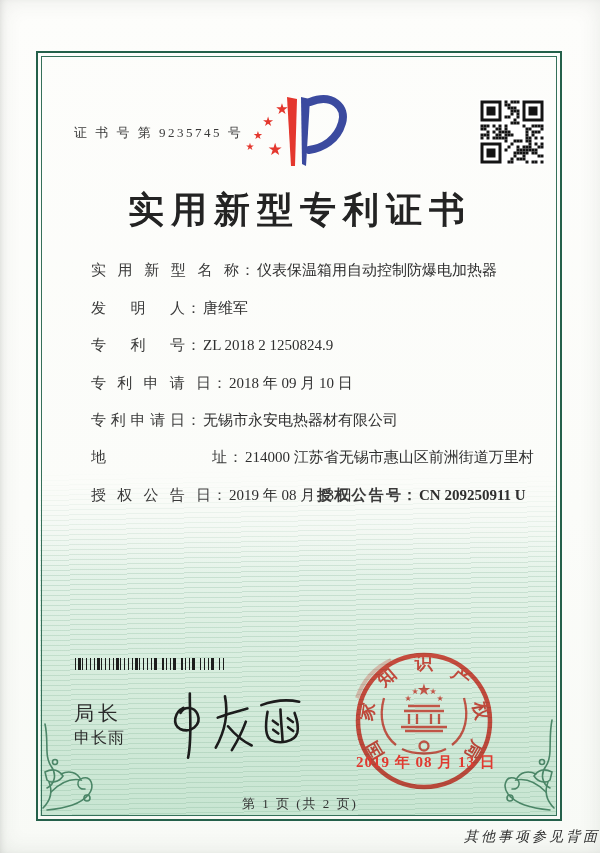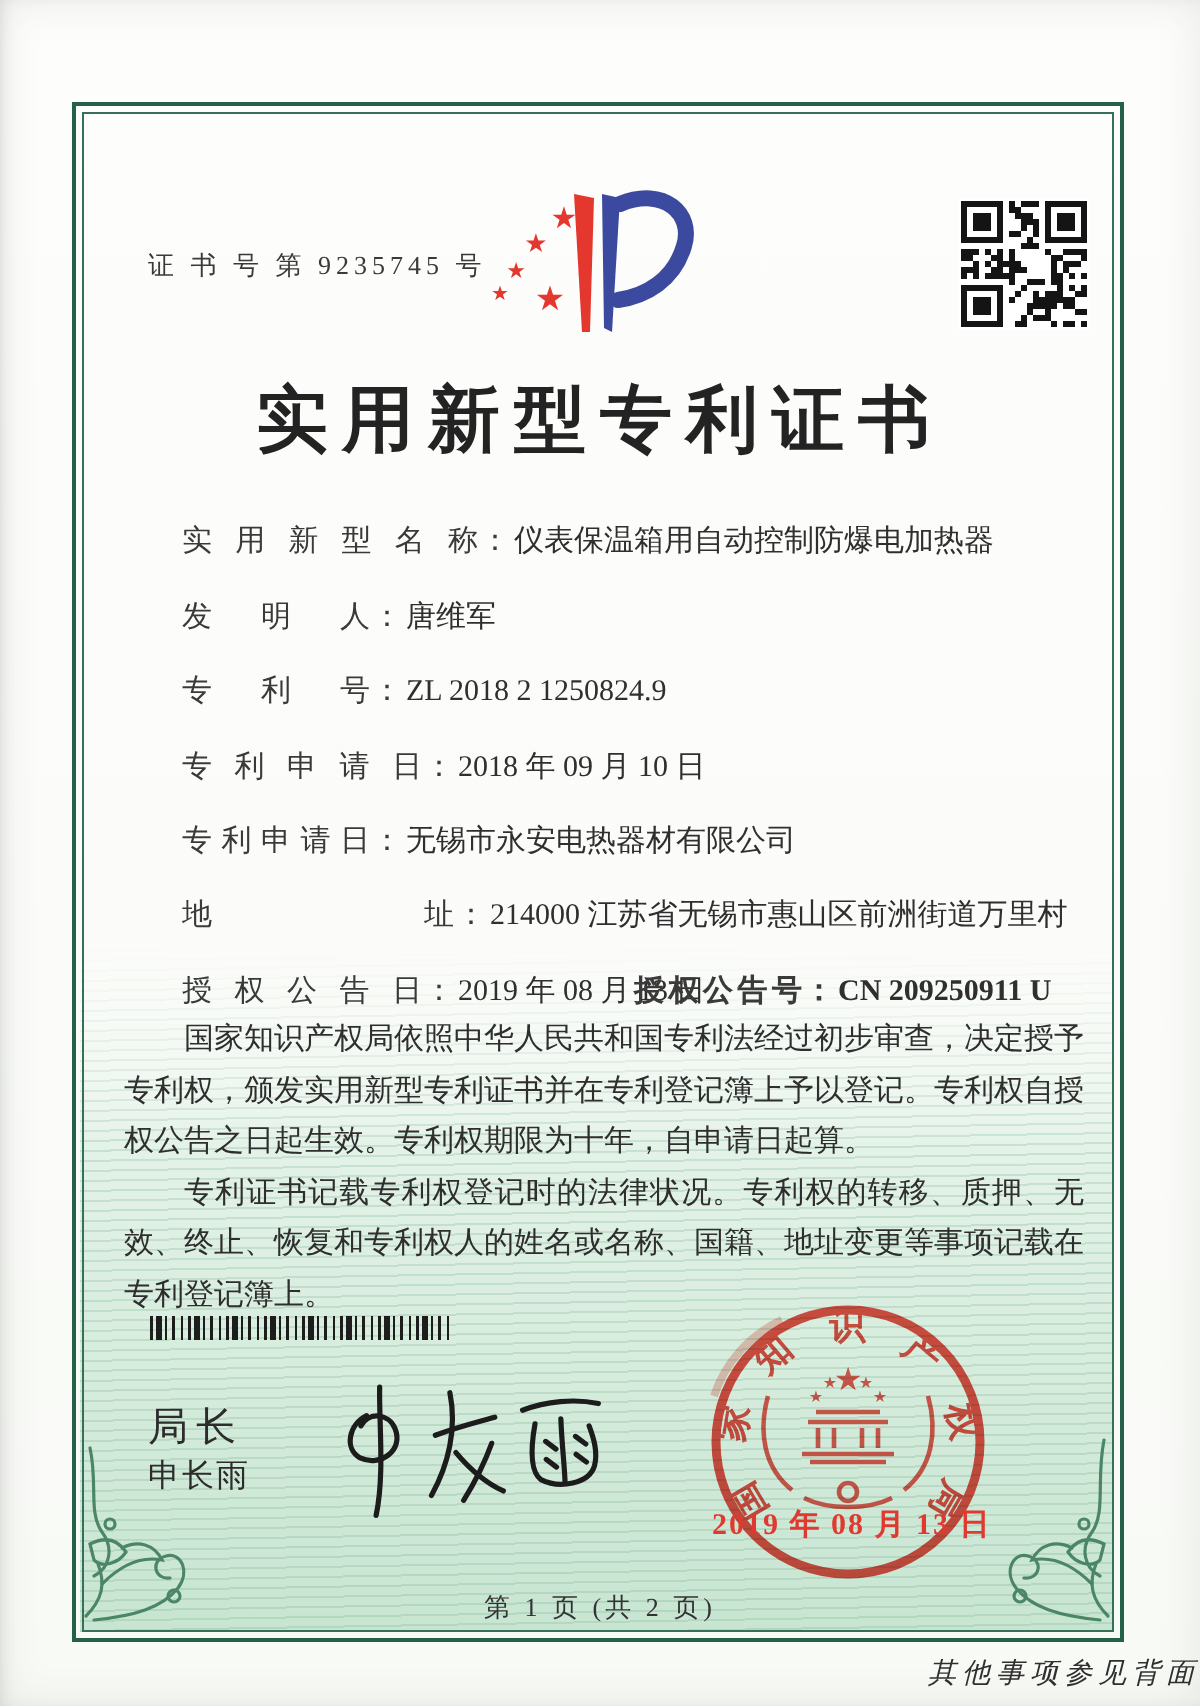--- a/index.html
+++ b/index.html
@@ -222,24 +222,20 @@
       <span class="flabel" style="width:136px">地址</span><span class="fcolon">：</span><span class="fvalue">214000 江苏省无锡市惠山区前洲街道万里村</span>
     </div>
     <div class="frow" style="top:225px">
       <span class="flabel" style="width:120px">授权公告日</span><span class="fcolon">：</span><span class="fvalue">2019 年 08 月 13 日</span>
       <span class="pair2">
         <span class="flabel" style="width:84px">授权公告号</span><span class="fcolon">：</span><span class="fvalue">CN 209250911 U</span>
       </span>
     </div>
   </div>
 
-  <div class="paras">
-    <p>国家知识产权局依照中华人民共和国专利法经过初步审查，决定授予专利权，颁发实用新型专利证书并在专利登记簿上予以登记。专利权自授权公告之日起生效。专利权期限为十年，自申请日起算。</p>
-    <p>专利证书记载专利权登记时的法律状况。专利权的转移、质押、无效、终止、恢复和专利权人的姓名或名称、国籍、地址变更等事项记载在专利登记簿上。</p>
-  </div>
 
   <div class="barcode"></div>
 
   <div class="officer-title">局长</div>
   <div class="officer-name">申长雨</div>
 
   <div class="signature">
     <svg width="152" height="80" viewBox="0 0 152 80">
       <g fill="none" stroke="#1c1c1c" stroke-width="2.6" stroke-linecap="round">
         <path d="M24,22 C15,26 12,38 20,43 C30,48 42,40 38,29 C35,21 25,20 21,27"></path>

